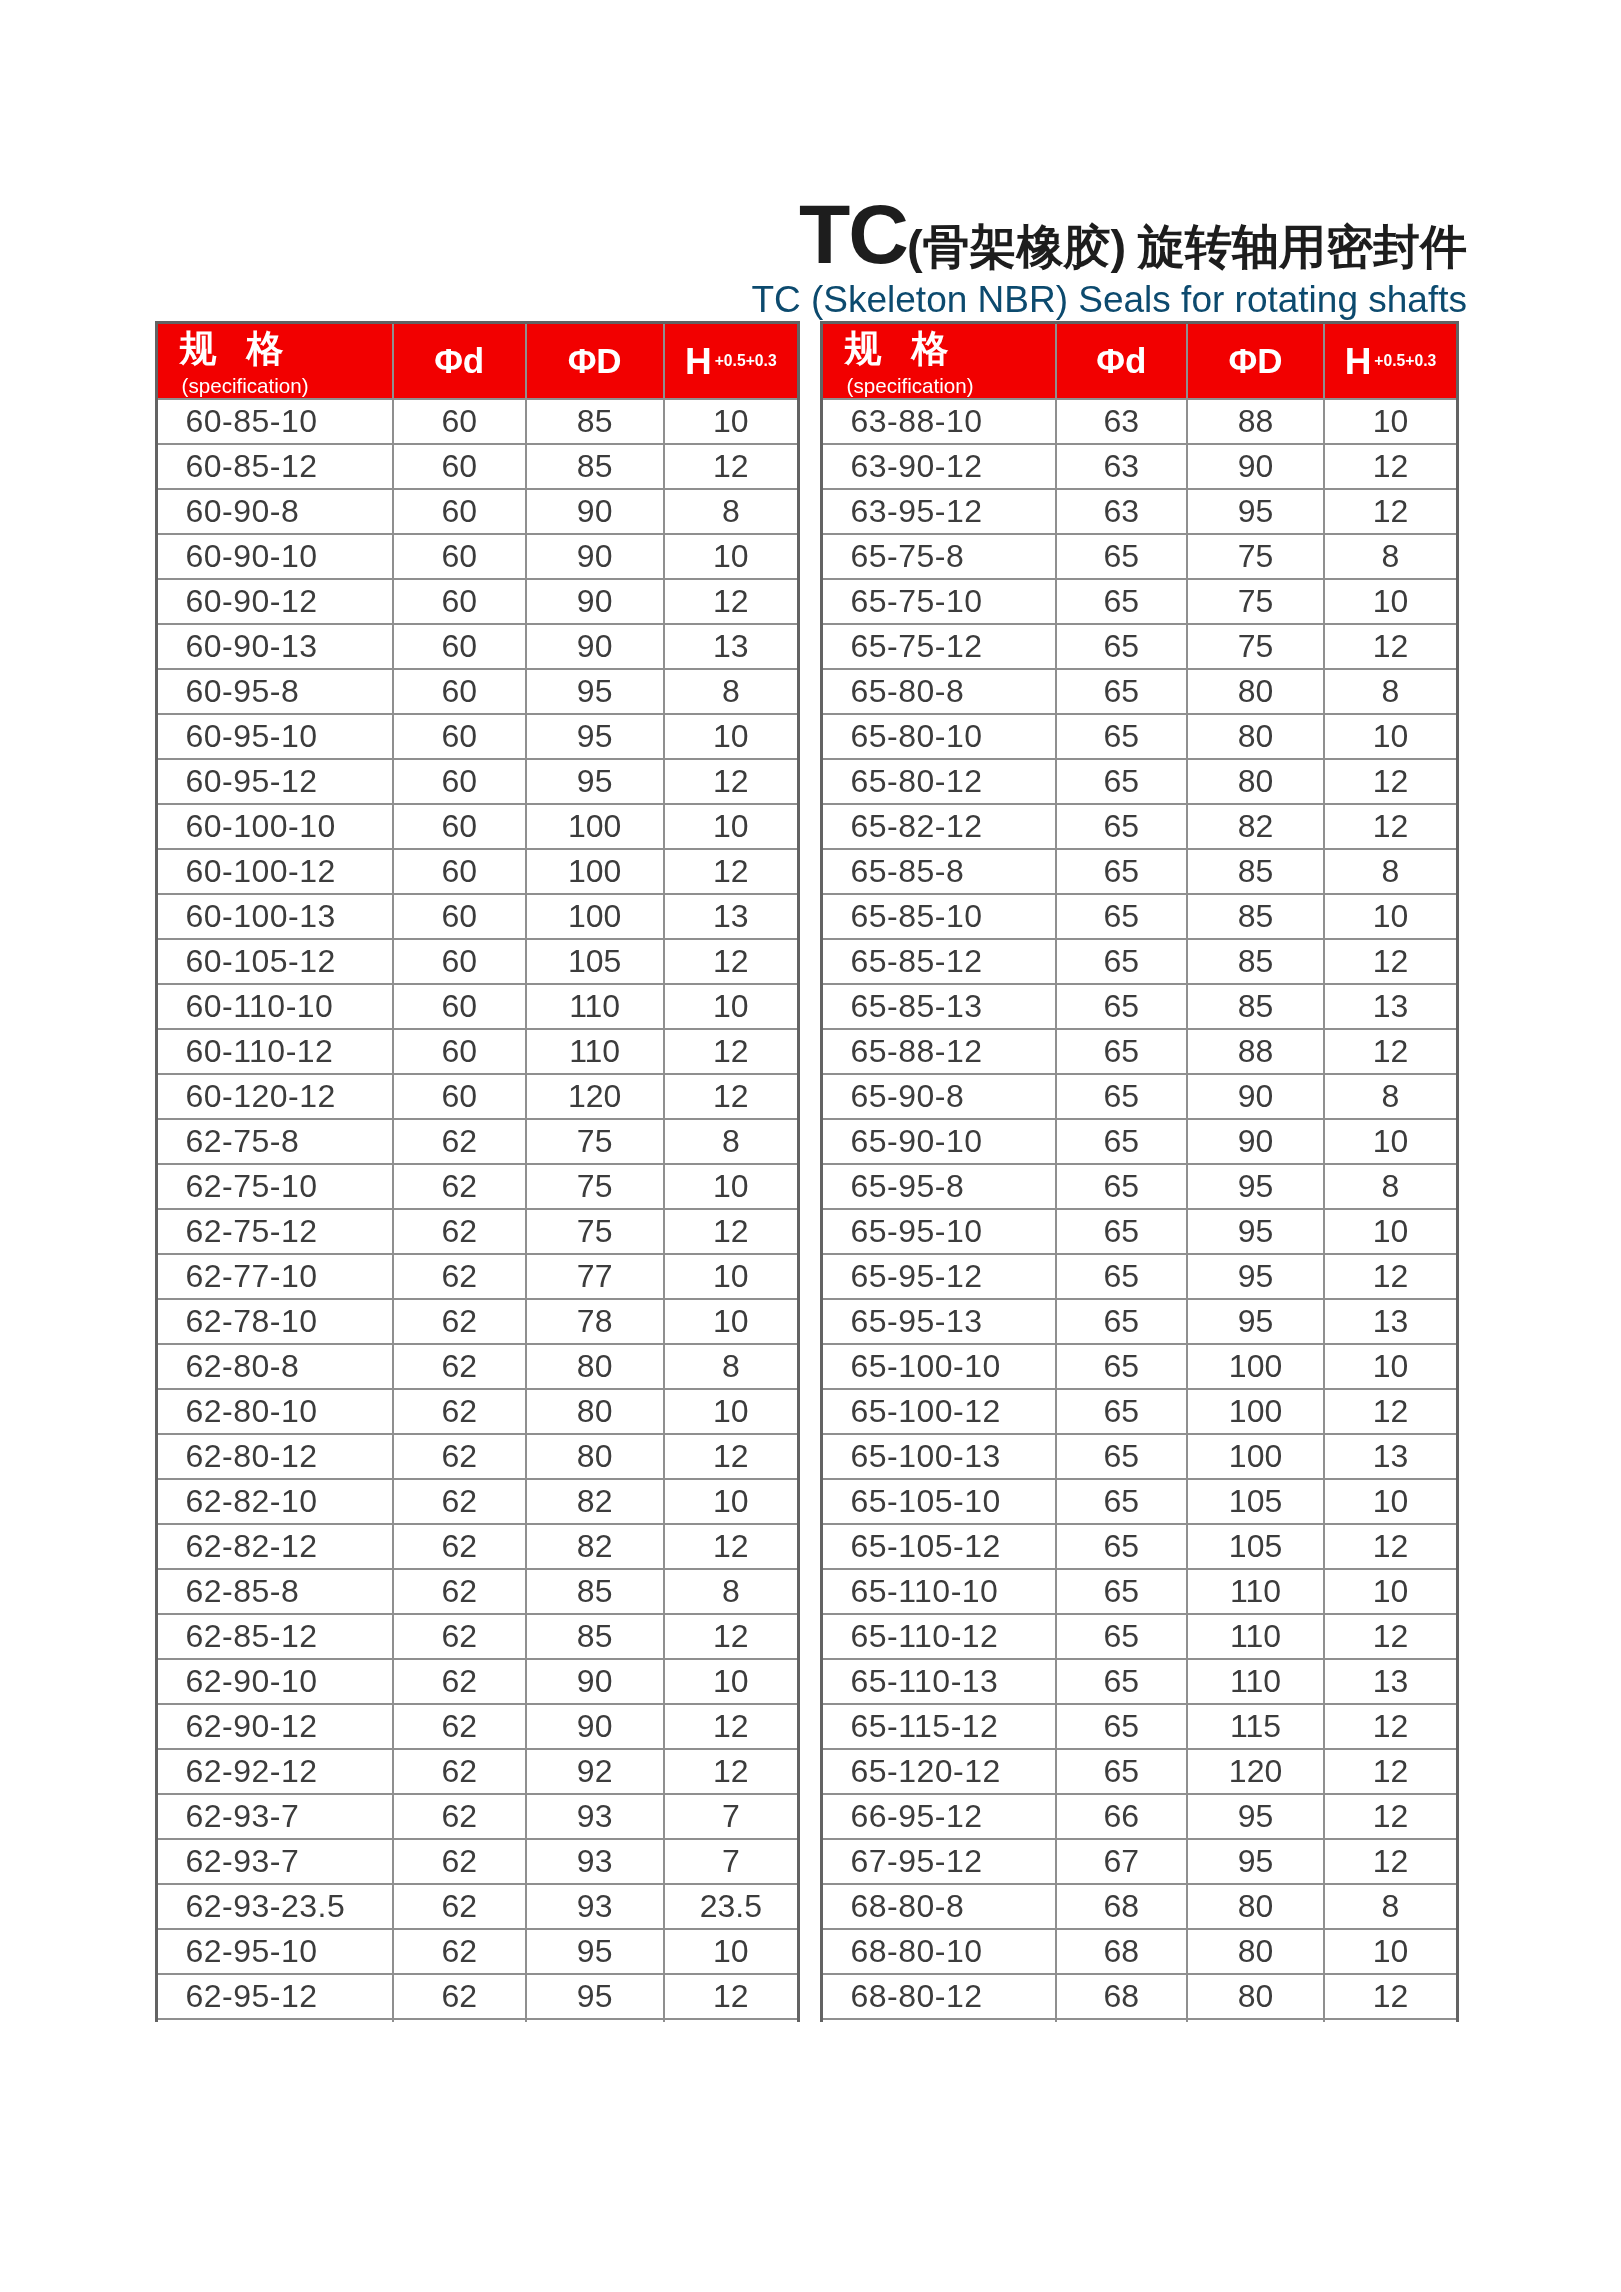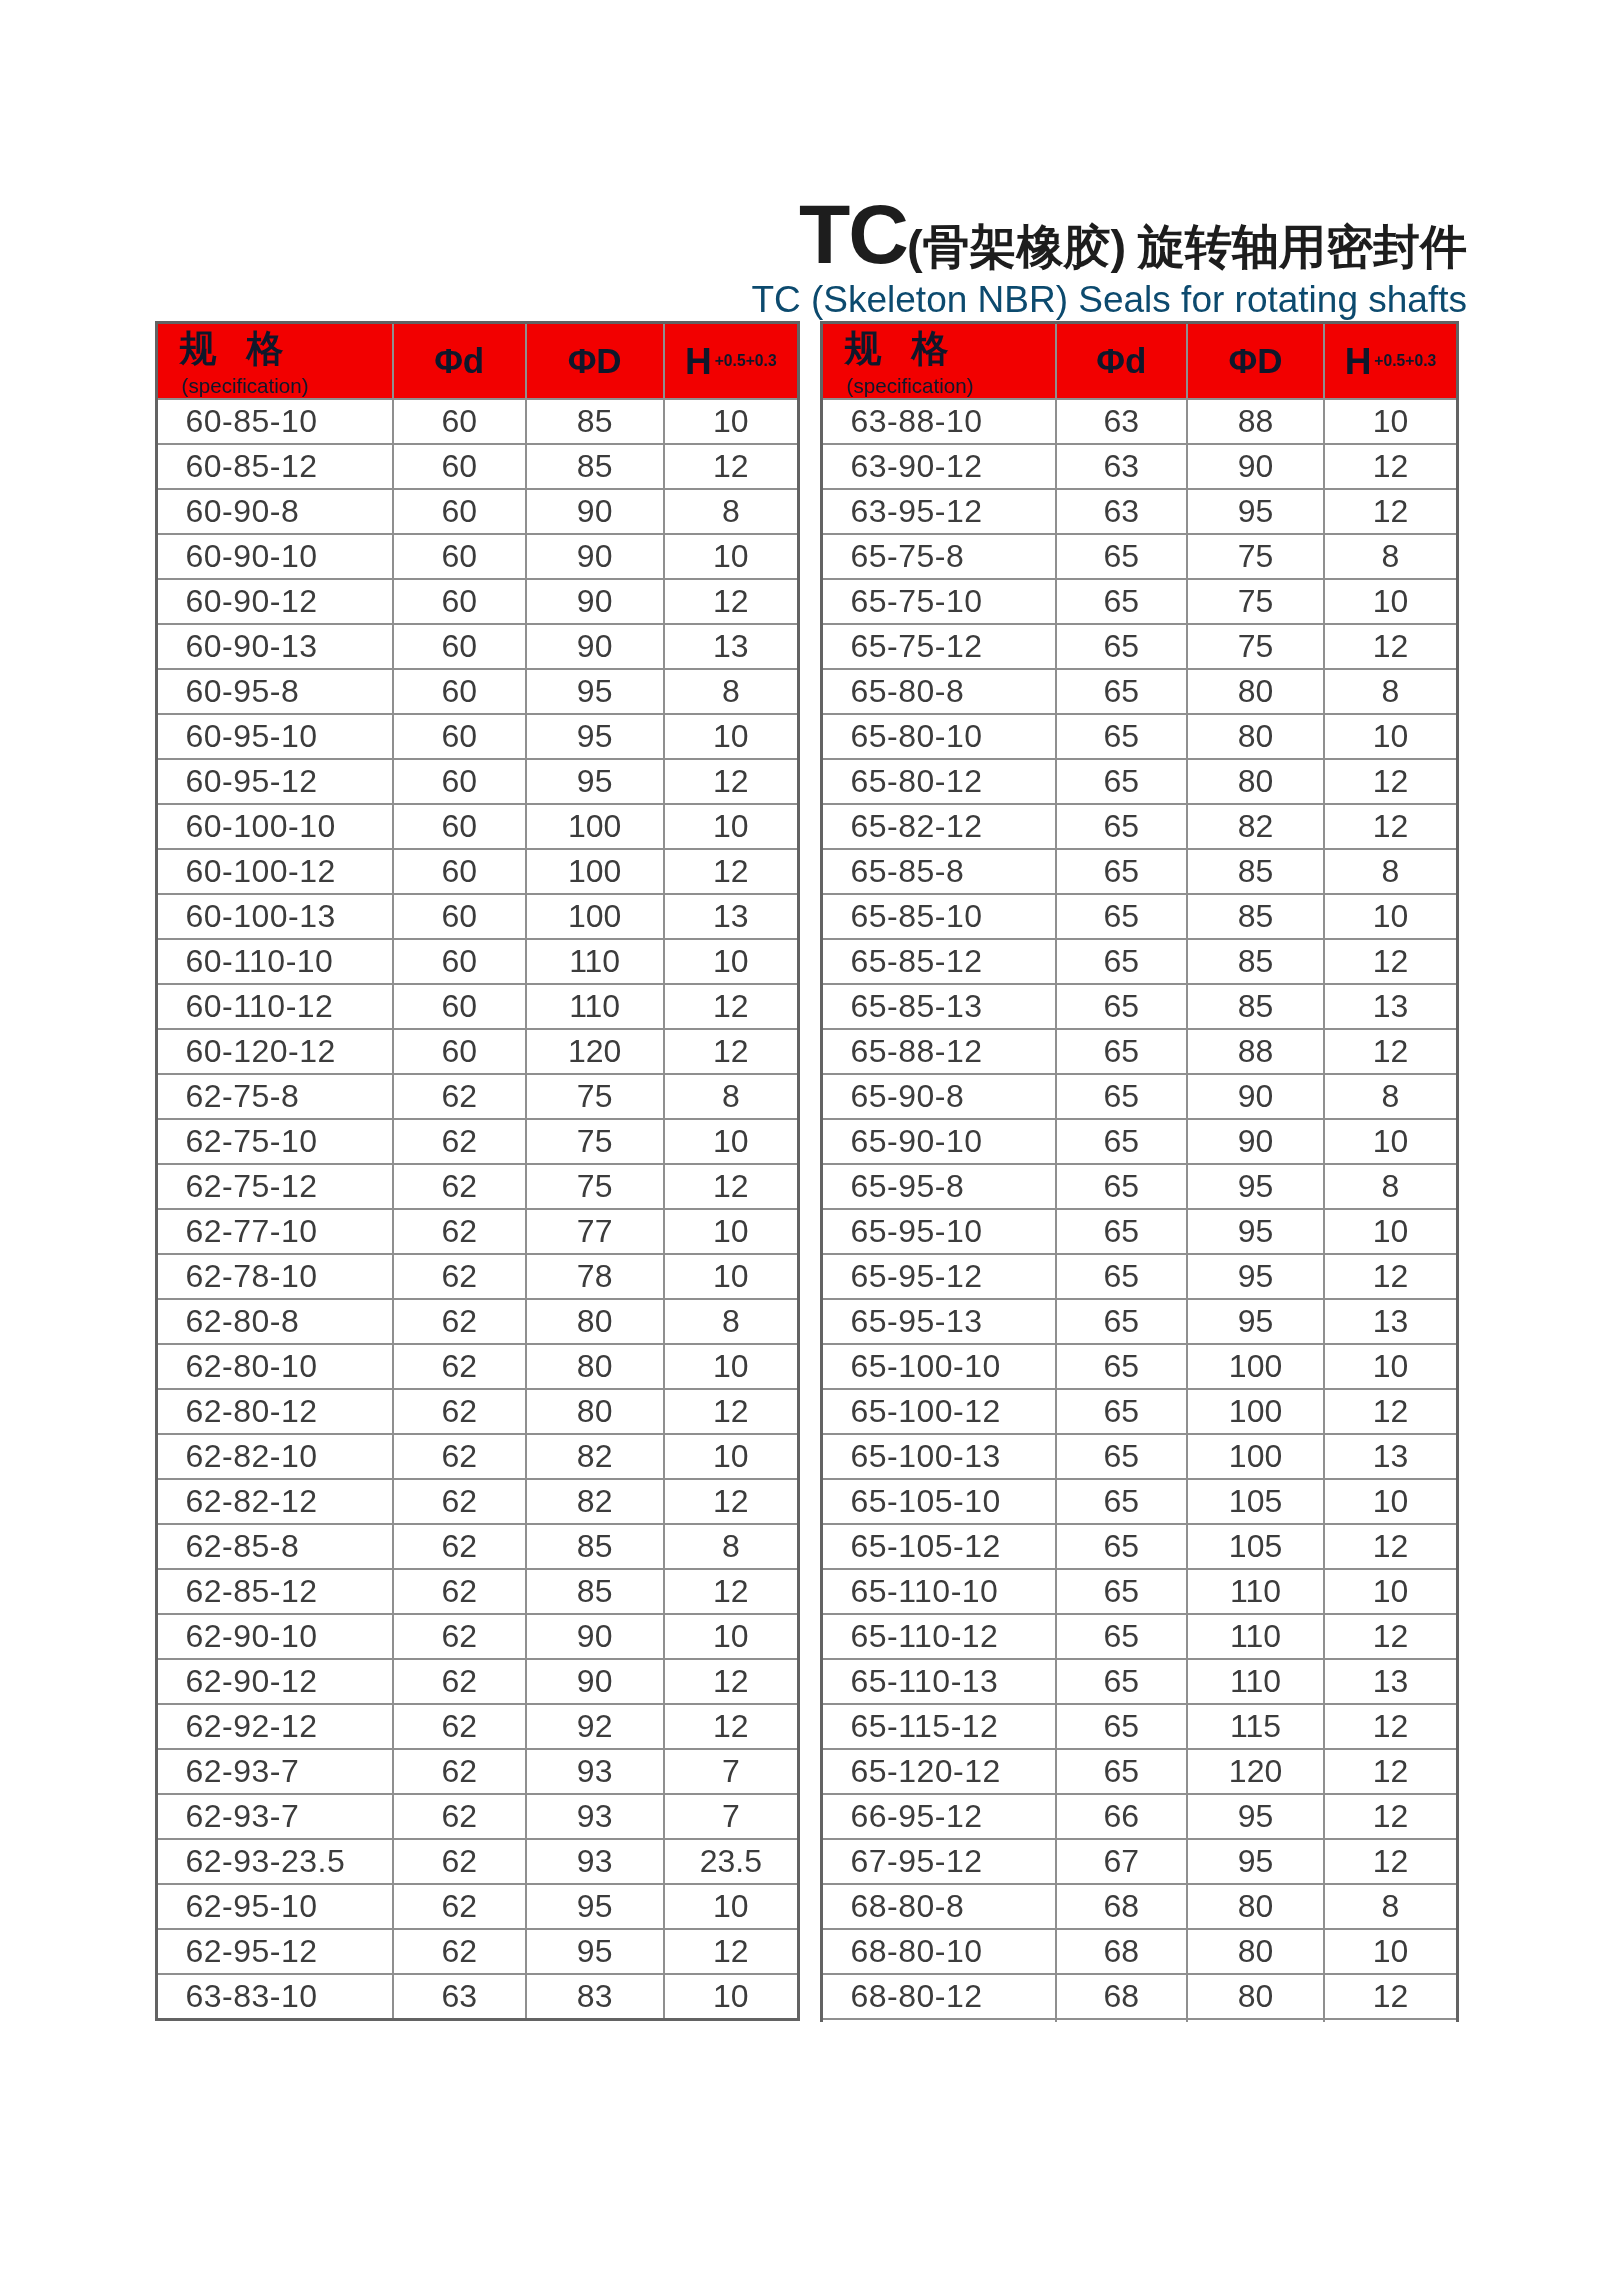--- a/index.html
+++ b/index.html
@@ -66,21 +66,21 @@
     border: 2px solid #8f8f8f;
     padding: 0;
     overflow: hidden;
   }
 
   .spec-table thead tr { height: 67px; }
   .spec-table tbody tr { height: 45px; }
 
   .spec-table thead th {
     background: #f20000;
-    color: #0f172a;
+    color: #ffffff;
     vertical-align: middle;
   }
   th.h-spec {
     text-align: left;
     padding-left: 21.6px;
   }
   .hdr-zh {
     font-size: 37px;
     font-weight: bold;
     letter-spacing: 9.8px;
@@ -235,20 +235,26 @@
           <td class="num">100</td>
           <td class="num">12</td>
         </tr>
         <tr>
           <td class="spec">60-100-13</td>
           <td class="num">60</td>
           <td class="num">100</td>
           <td class="num">13</td>
         </tr>
         <tr>
+          <td class="spec">60-105-12</td>
+          <td class="num">60</td>
+          <td class="num">105</td>
+          <td class="num">12</td>
+        </tr>
+        <tr>
           <td class="spec">60-110-10</td>
           <td class="num">60</td>
           <td class="num">110</td>
           <td class="num">10</td>
         </tr>
         <tr>
           <td class="spec">60-110-12</td>
           <td class="num">60</td>
           <td class="num">110</td>
           <td class="num">12</td>

